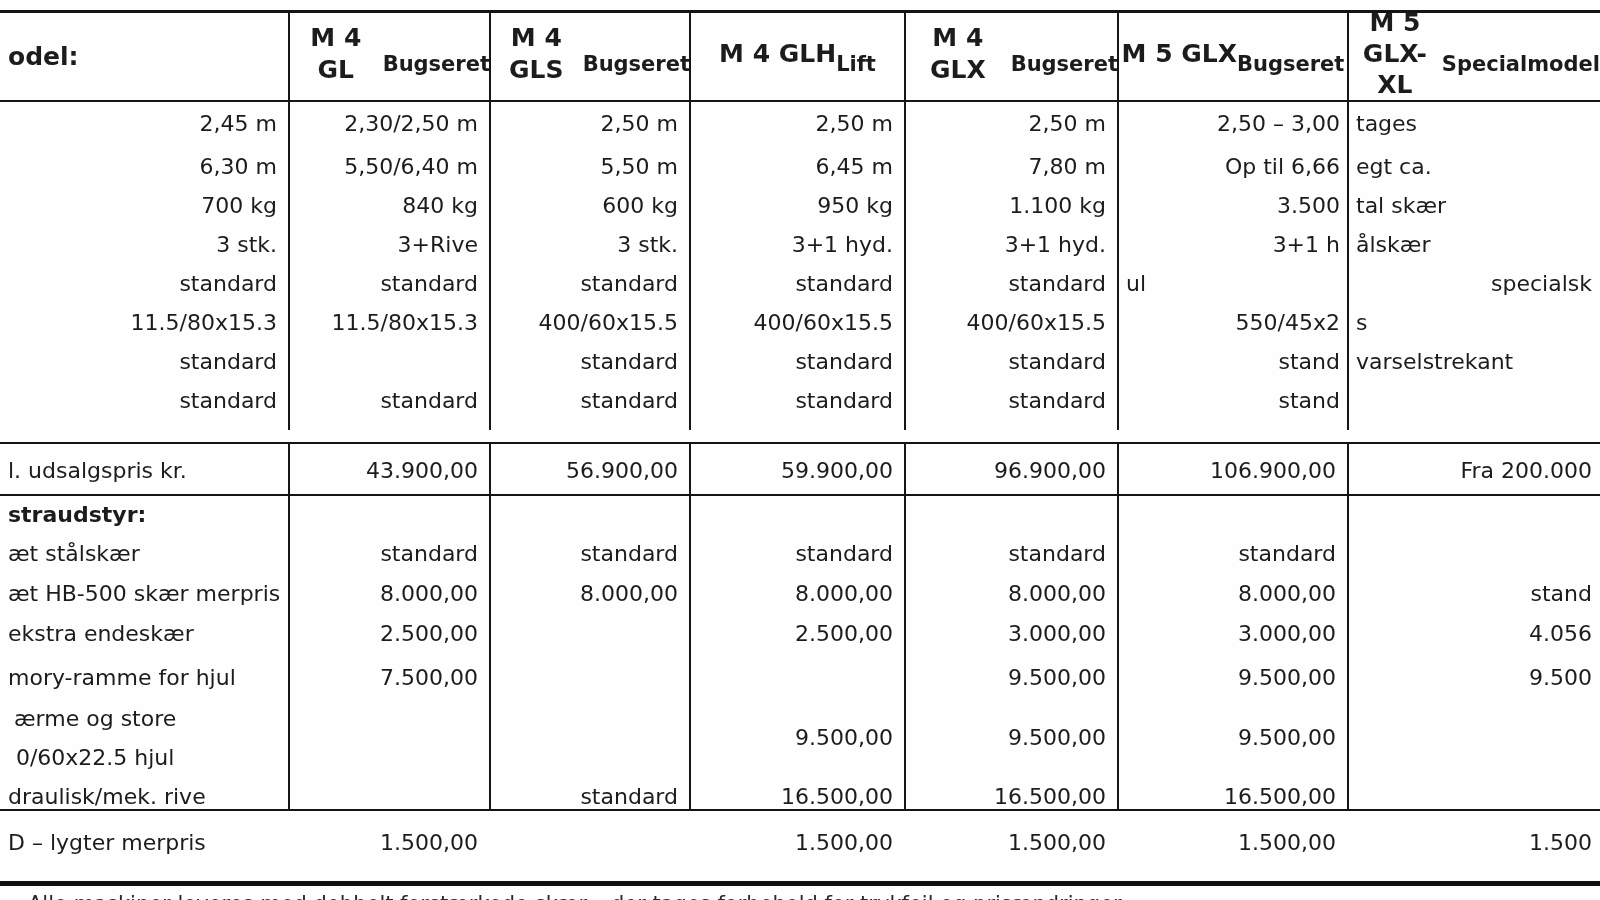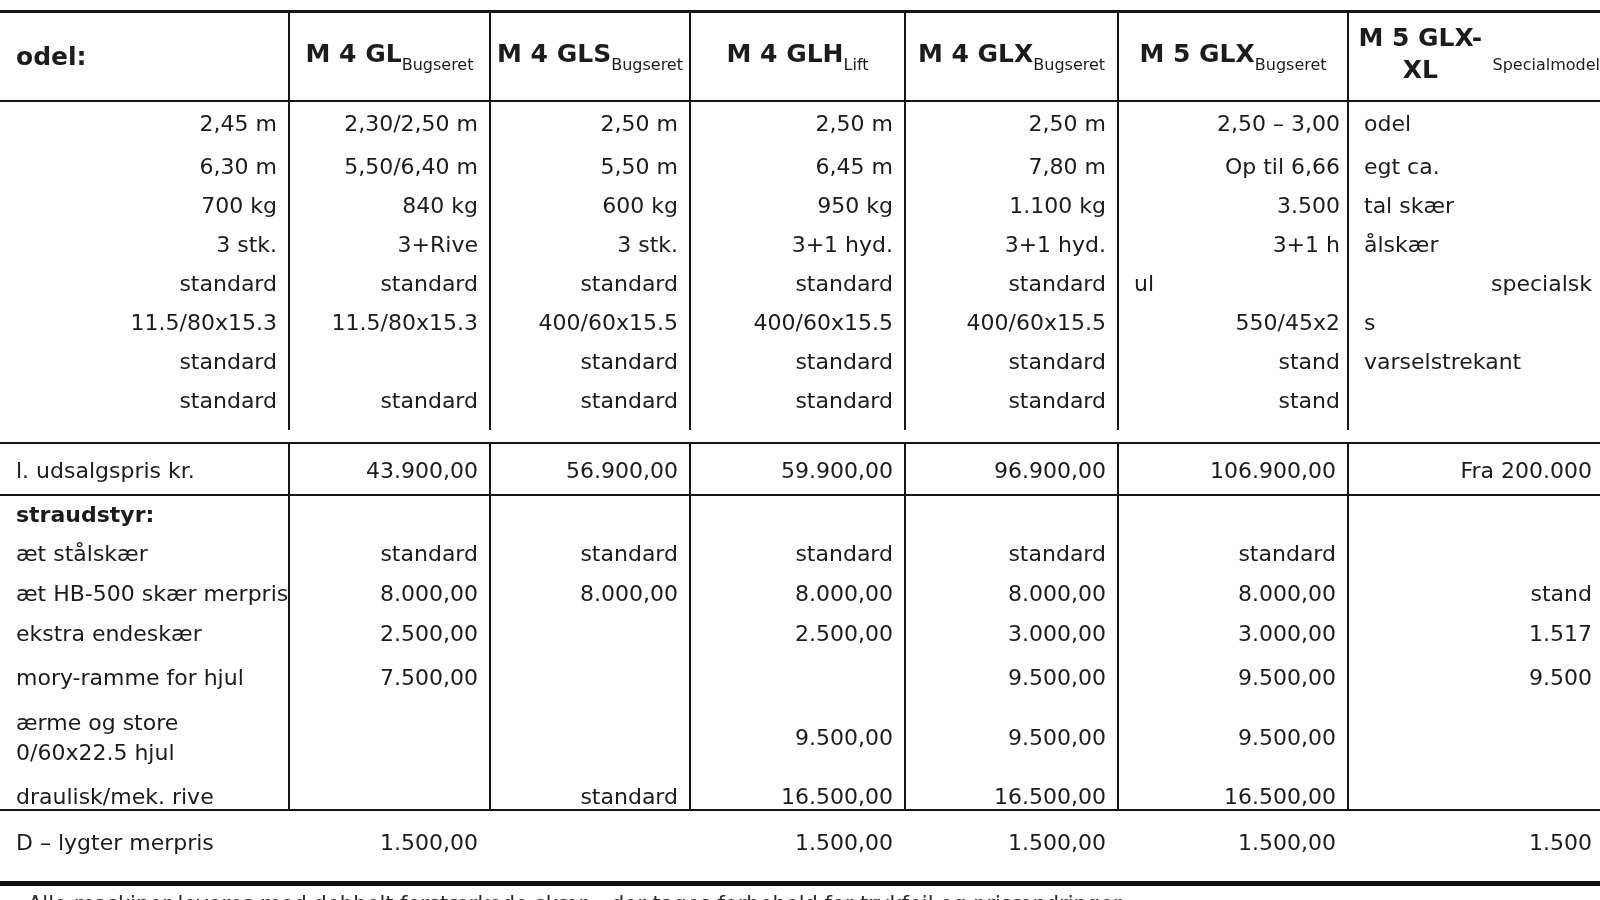--- a/index.html
+++ b/index.html
@@ -13,28 +13,28 @@
   #sec-price{top:442px;height:58px;border-top:2px solid #141414;border-bottom:2px solid #3b82f6;}
   #sec-extras{top:494px;height:317px;border-top:2px solid #141414;border-bottom:2px solid #141414;}
   .vline{position:absolute;top:0;bottom:0;width:2px;background:#161616;}
   .hline{position:absolute;left:0;right:0;height:2px;background:#161616;}
   .grid{
     position:absolute;left:0;top:0;right:0;
     display:grid;
     grid-template-columns:289px 201px 200px 215px 213px 230px 252px;
   }
   .cell{display:flex;align-items:center;font-size:22px;line-height:1.1;box-sizing:border-box;}
-  .lbl{justify-content:flex-start;padding-left:16px;text-align:left;border-radius:15px;}
+  .lbl{justify-content:flex-start;padding-left:8px;text-align:center;border-radius:15px;}
   .val{justify-content:flex-end;padding-right:12px;text-align:right;white-space:nowrap;}
   .val.last{padding-right:8px;}
   .bold{font-weight:bold;}
   .hdrcell{flex-direction:row;justify-content:center;text-align:center;padding-bottom:6px;}
   .hdr-model{font-weight:bold;font-size:25px;line-height:1.25;}
-  .hdr-type{font-weight:normal;font-size:16px;line-height:1.25;margin-top:22px;}
-  .two-line div{line-height:30px;}
+  .hdr-type{font-weight:bold;font-size:21px;line-height:1.25;margin-top:22px;}
+  .two-line div{line-height:39px;margin-left:6px;}
   .heavy-rule{position:absolute;left:0;width:1600px;top:881px;height:5px;background:#101010;}
   .footnote{
     position:absolute;top:892px;left:28px;width:1450px;
     font-size:21px;color:#2a2a2a;white-space:nowrap;
   }
 </style>
 </head>
 <body>
 
 <div class="canvas">
@@ -66,21 +66,21 @@
         <div class="cell hdrcell last">
           <div class="hdr-model">M 5 GLX-XL</div>
           <div class="hdr-type">Specialmodel</div>
         </div>
         <div class="cell val">2,45 m</div>
         <div class="cell val">2,30/2,50 m</div>
         <div class="cell val">2,50 m</div>
         <div class="cell val">2,50 m</div>
         <div class="cell val">2,50 m</div>
         <div class="cell val last">2,50 – 3,00</div>
-        <div class="cell lbl">odel</div>
+        <div class="cell lbl">tages</div>
         <div class="cell val">6,30 m</div>
         <div class="cell val">5,50/6,40 m</div>
         <div class="cell val">5,50 m</div>
         <div class="cell val">6,45 m</div>
         <div class="cell val">7,80 m</div>
         <div class="cell val last">Op til 6,66</div>
         <div class="cell lbl">egt ca.</div>
         <div class="cell val">700 kg</div>
         <div class="cell val">840 kg</div>
         <div class="cell val">600 kg</div>
@@ -171,21 +171,21 @@
         <div class="cell val">8.000,00</div>
         <div class="cell val">8.000,00</div>
         <div class="cell val">8.000,00</div>
         <div class="cell val last">stand</div>
         <div class="cell lbl">ekstra endeskær</div>
         <div class="cell val">2.500,00</div>
         <div class="cell val"></div>
         <div class="cell val">2.500,00</div>
         <div class="cell val">3.000,00</div>
         <div class="cell val">3.000,00</div>
-        <div class="cell val last">1.517</div>
+        <div class="cell val last">4.056</div>
         <div class="cell lbl">mory-ramme for hjul</div>
         <div class="cell val">7.500,00</div>
         <div class="cell val"></div>
         <div class="cell val"></div>
         <div class="cell val">9.500,00</div>
         <div class="cell val">9.500,00</div>
         <div class="cell val last">9.500</div>
         <div class="cell lbl two-line">
           <div>ærme og store<br>0/60x22.5 hjul</div>
         </div>

